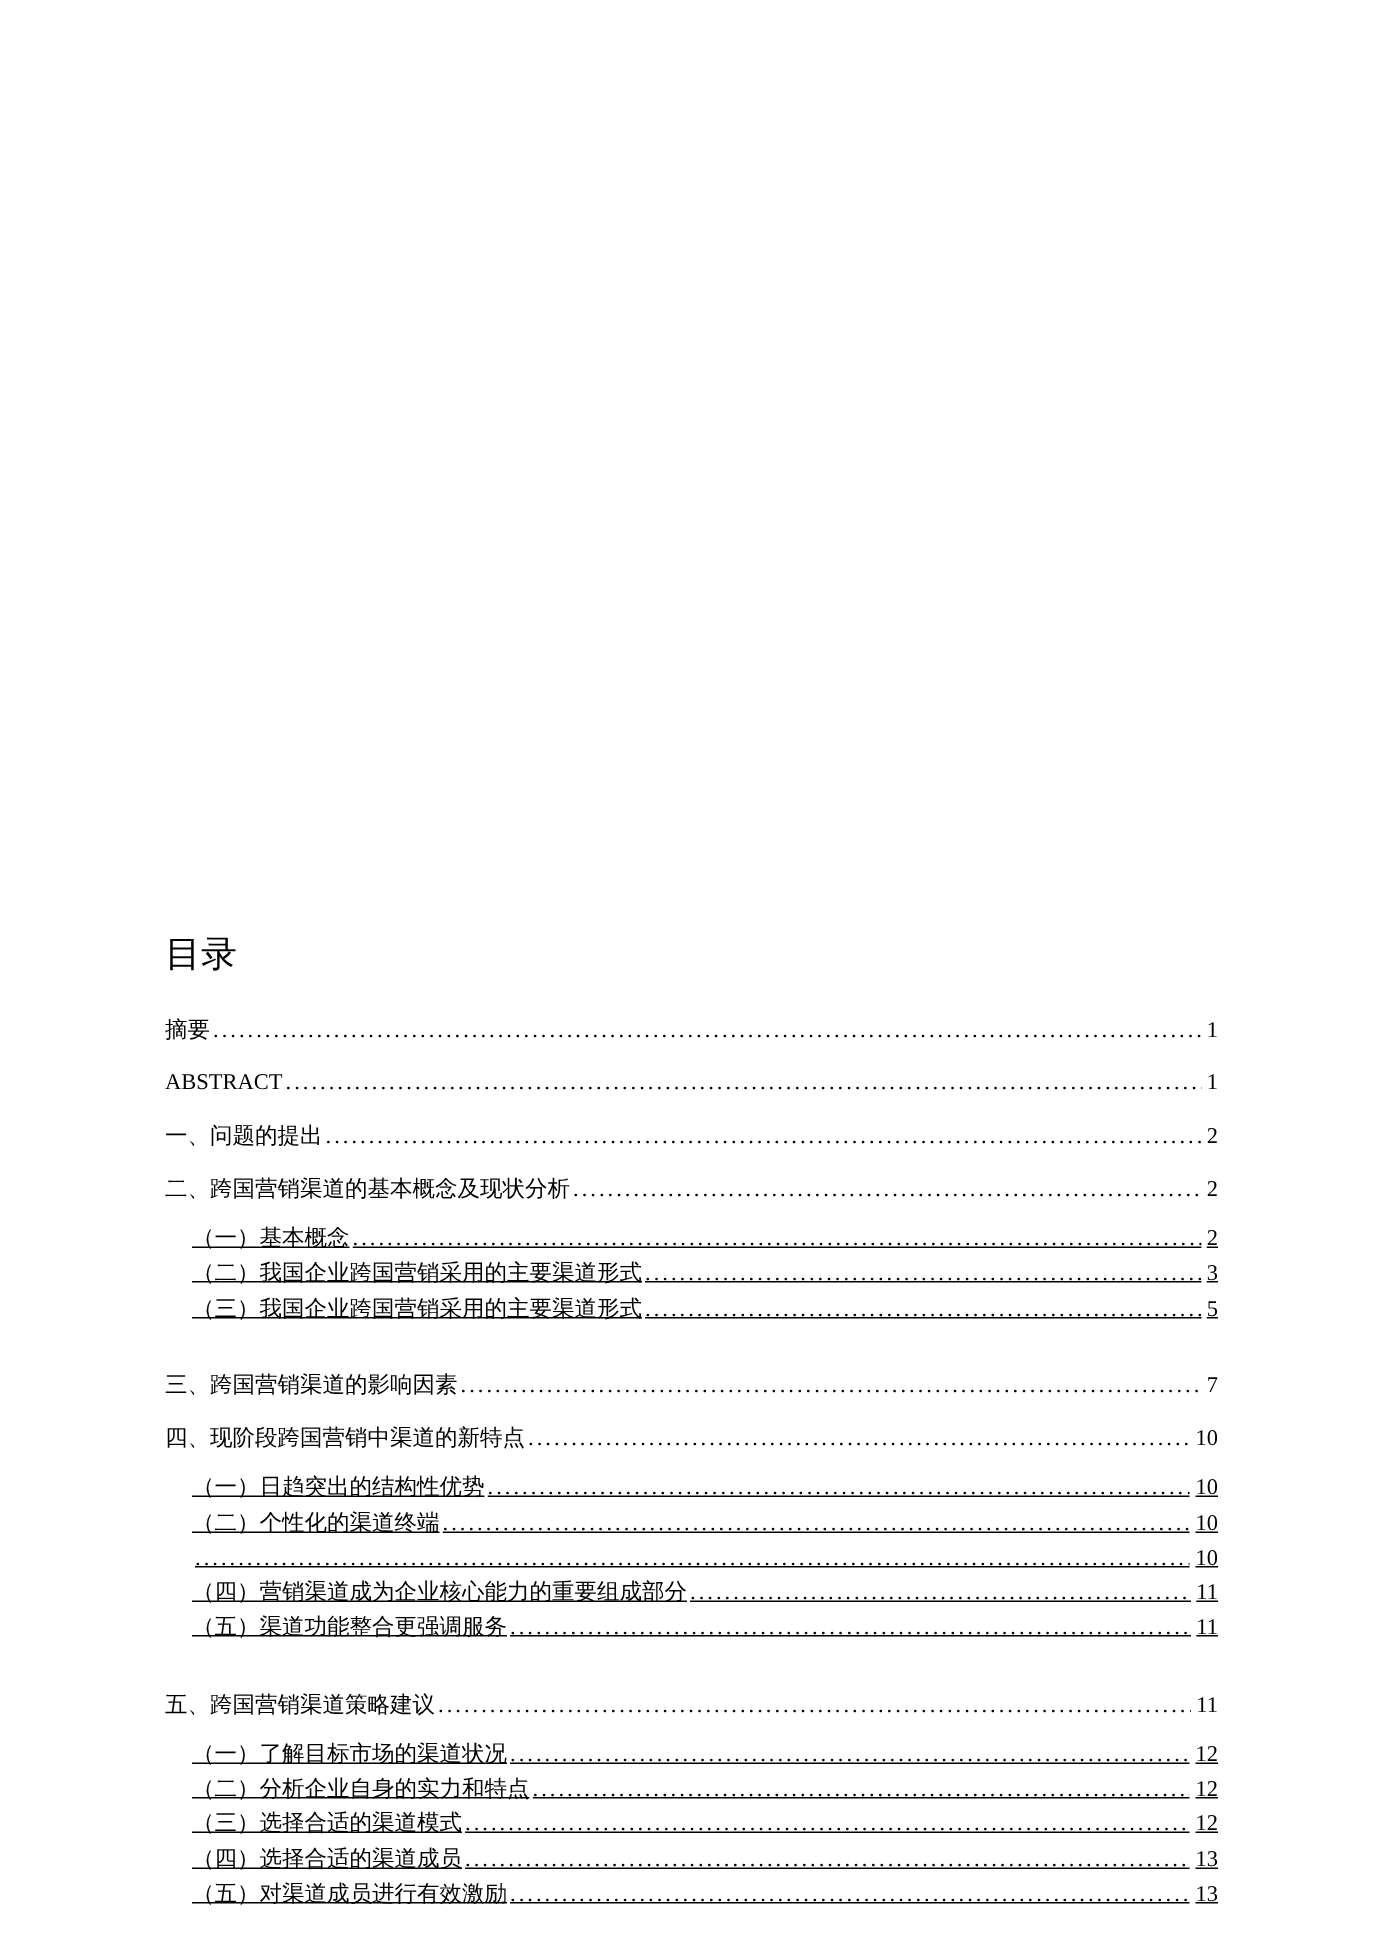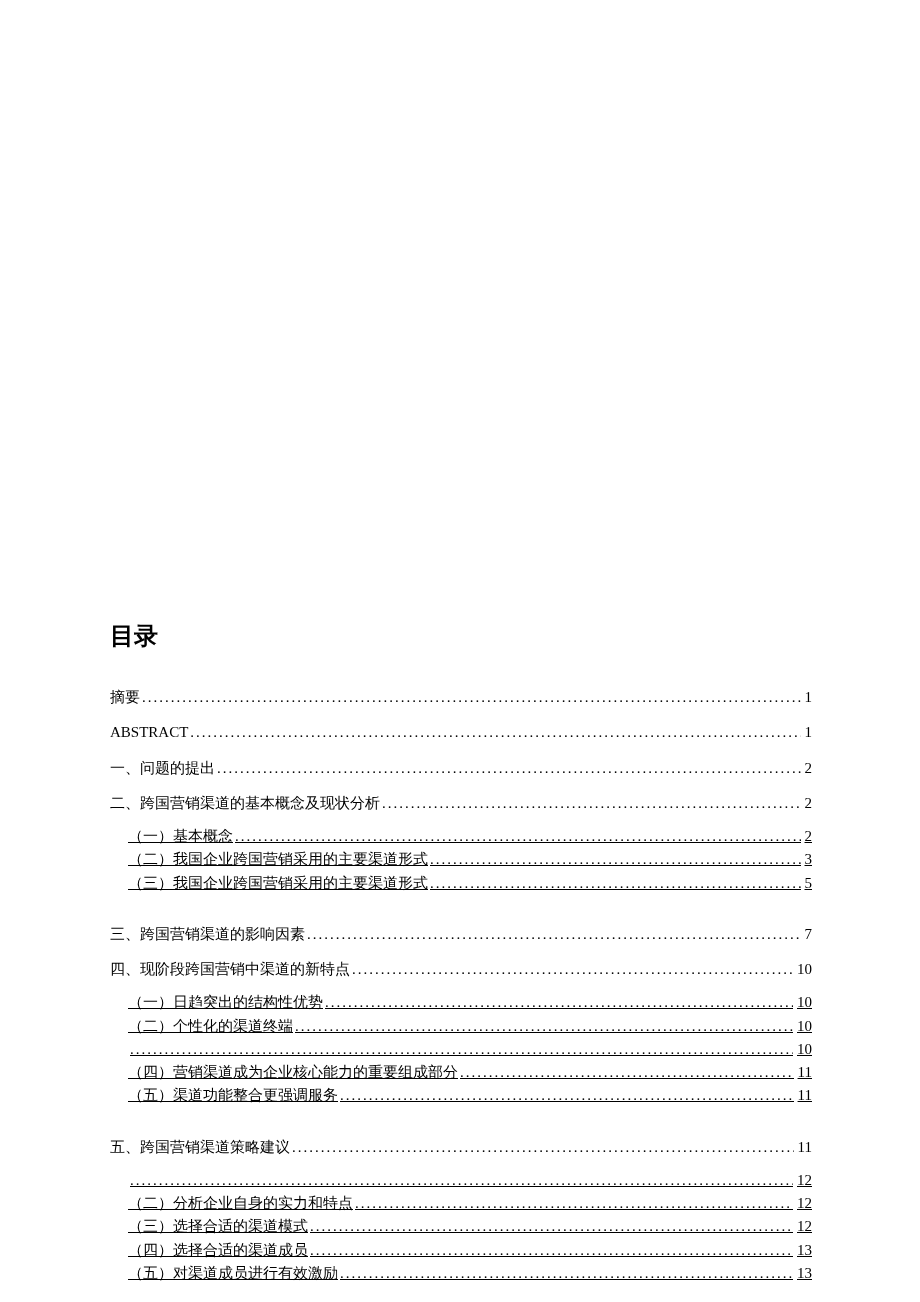--- a/index.html
+++ b/index.html
@@ -9,22 +9,22 @@
       background: #fff;
       font-family: "SimSun", "宋体", serif;
       color: #000;
       position: relative;
     }
     .page {
       padding: 620px 108px 0 110px;
     }
     .toc-title {
       font-size: 24px;
-      font-weight: bold;
-      margin-bottom: 34px;
+      font-weight: normal;
+      margin-bottom: 24px;
       font-family: "SimHei", "黑体", sans-serif;
     }
     .toc-entry {
       display: flex;
       align-items: baseline;
       white-space: nowrap;
       font-size: 15px;
       line-height: 1.55;
     }
     .toc-entry.level-1 {
@@ -139,20 +139,21 @@
         <span class="toc-leader"></span>
         <span class="toc-page">11</span>
       </div>
       <div class="toc-entry level-1">
         <span class="toc-label">五、跨国营销渠道策略建议</span>
         <span class="toc-leader"></span>
         <span class="toc-page">11</span>
       </div>
       <div class="group-spacer"></div>
       <div class="toc-entry level-2">
+        <span class="toc-label">（一）了解目标市场的渠道状况</span>
         <span class="toc-leader"></span>
         <span class="toc-page">12</span>
       </div>
       <div class="toc-entry level-2">
         <span class="toc-label">（二）分析企业自身的实力和特点</span>
         <span class="toc-leader"></span>
         <span class="toc-page">12</span>
       </div>
       <div class="toc-entry level-2">
         <span class="toc-label">（三）选择合适的渠道模式</span>

